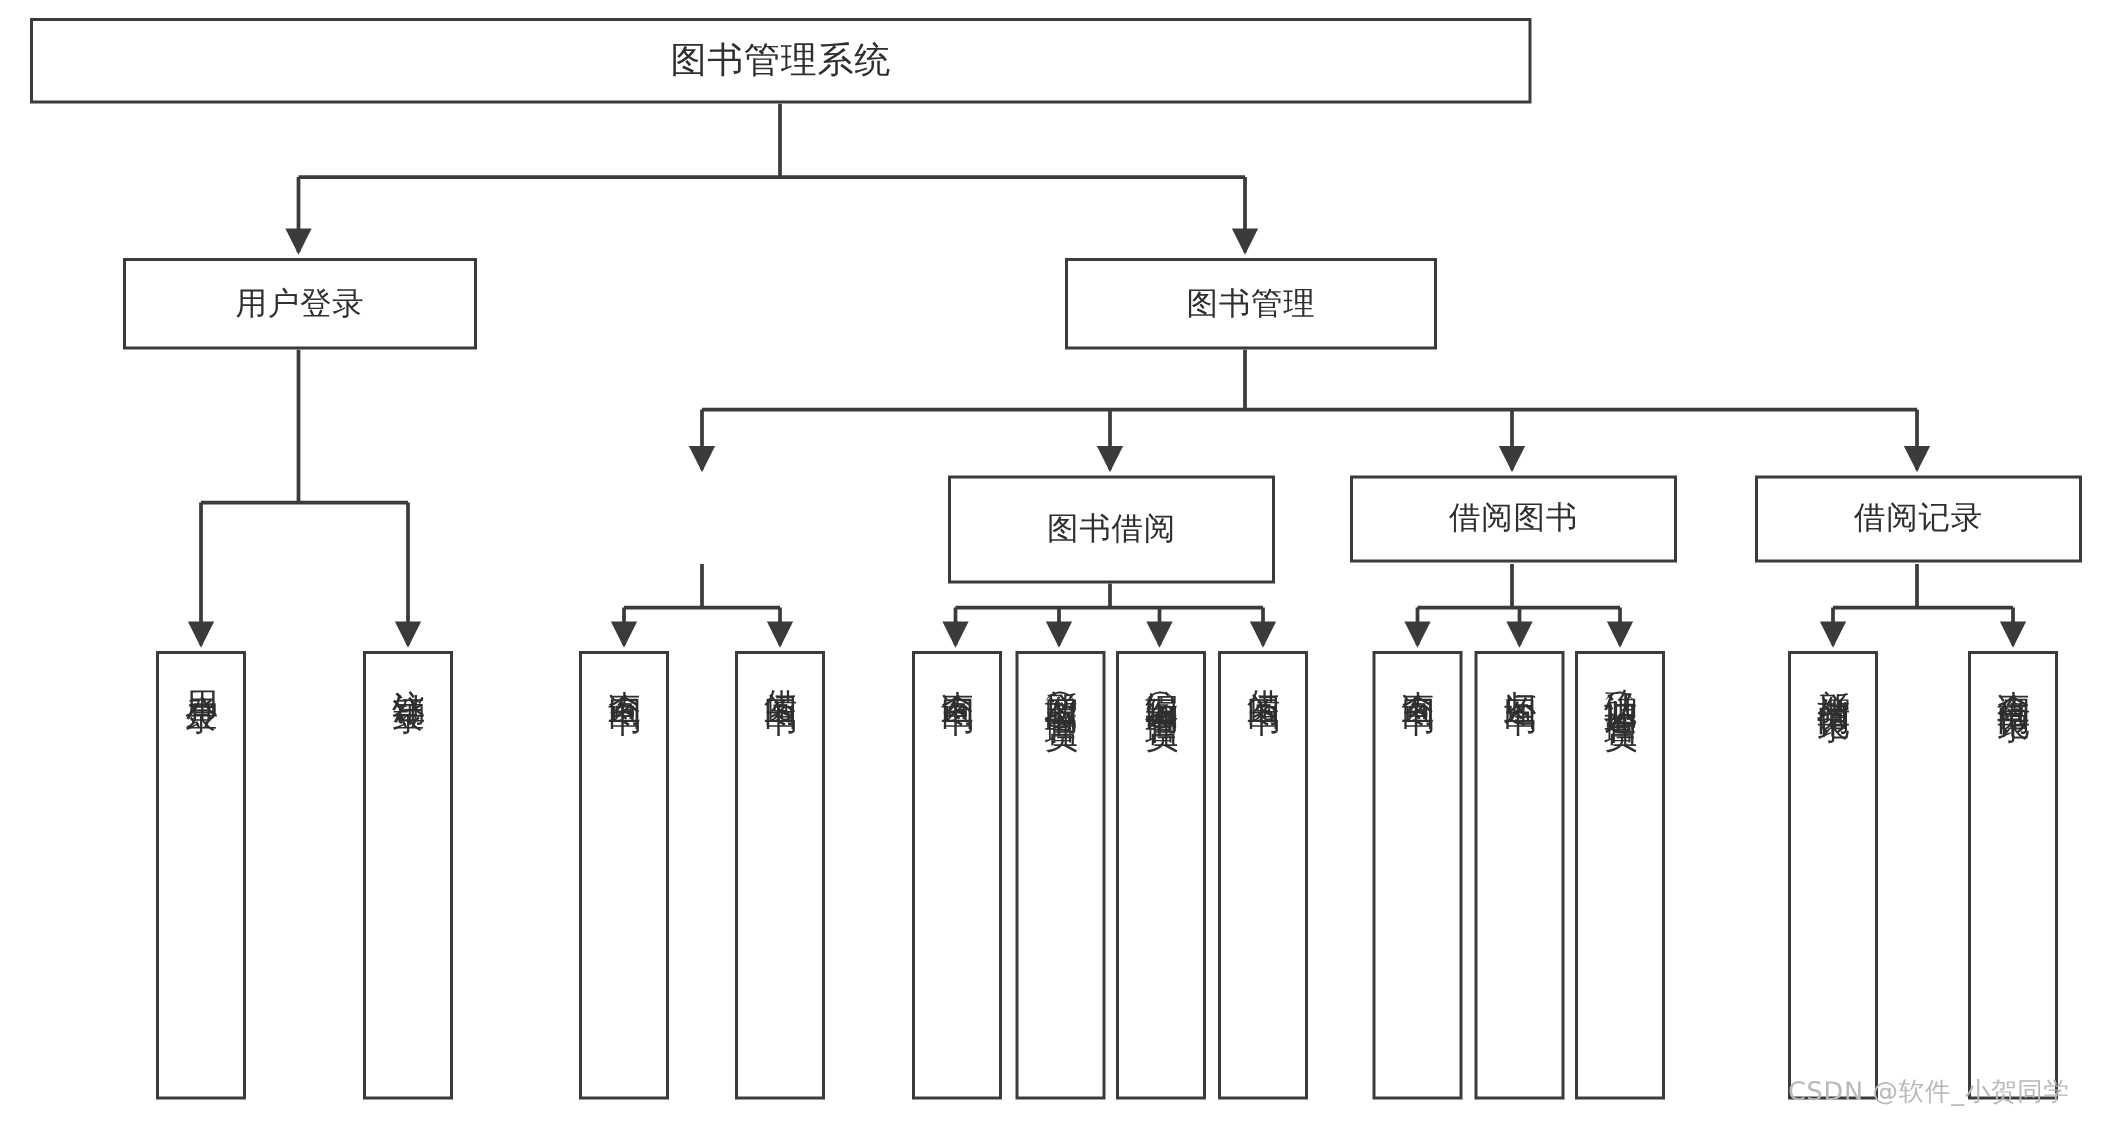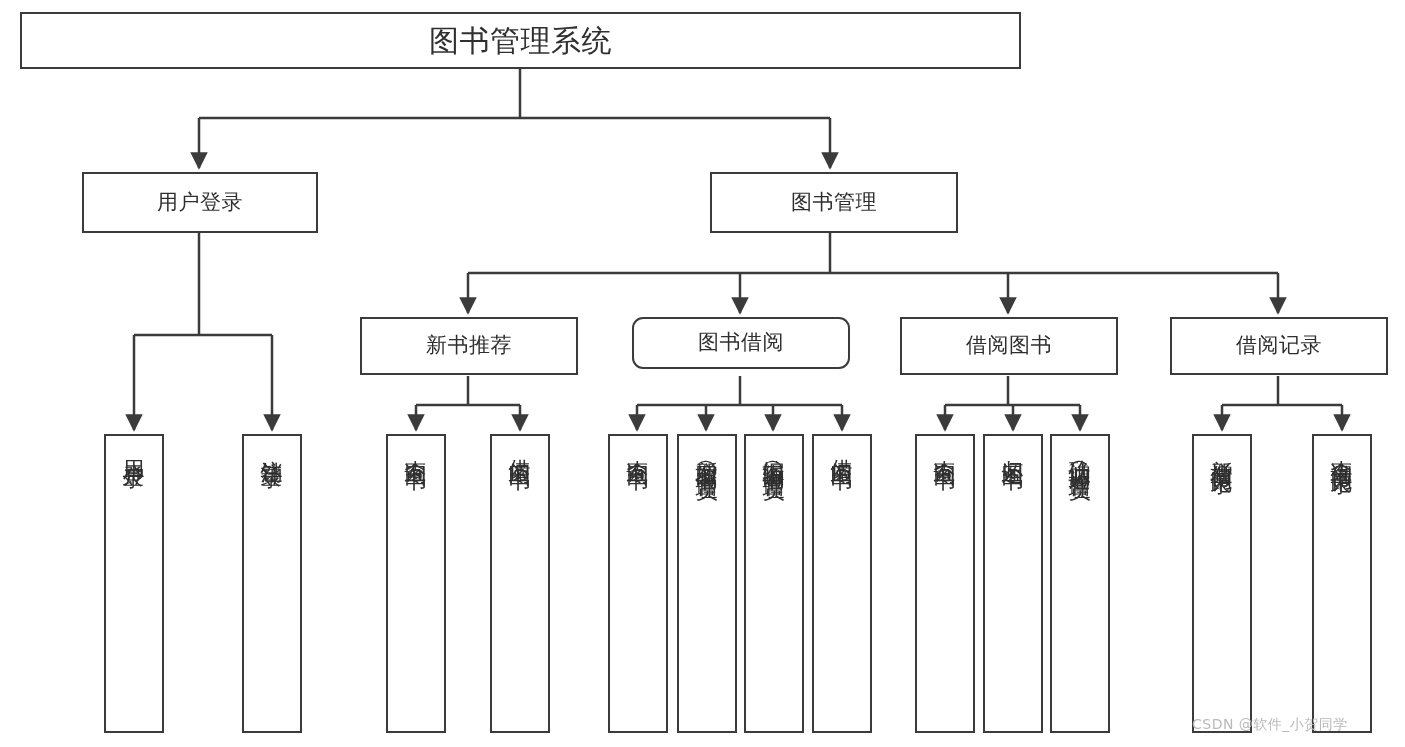--- a/index.html
+++ b/index.html
@@ -39,38 +39,38 @@
   .node .label {
     color: #2f2f2f;
     letter-spacing: 0.5px;
     white-space: nowrap;
   }
   .node.horiz .label {
     font-size: 21px;
     line-height: 1.1;
   }
   .node.root .label {
-    font-size: 30px;
+    font-size: 24px;
   }
   .node.vert {
     align-items: flex-start;
     padding-top: 6px;
   }
   .node.vert .label {
     writing-mode: vertical-rl;
     text-orientation: upright;
     font-size: 22px;
     letter-spacing: 3px;
     line-height: 1.05;
     white-space: nowrap;
   }
   .watermark {
     position: absolute;
     color: #b9b9b9;
-    font-size: 14px;
+    font-size: 17px;
     letter-spacing: 0.5px;
     white-space: nowrap;
     z-index: 5;
     pointer-events: none;
   }
 </style>
 </head>
 <body>
 
 <div id="canvas">
@@ -129,24 +129,21 @@
     <span class="label">图书管理系统</span>
   </div>
 
   <div class="node horiz" style="left:82px; top:172px; width:236px; height:61px;">
     <span class="label">用户登录</span>
   </div>
   <div class="node horiz" style="left:710px; top:172px; width:248px; height:61px;">
     <span class="label">图书管理</span>
   </div>
 
-  <div class="node horiz" style="left:360px; top:317px; width:218px; height:58px;">
-    <span class="label">新书推荐</span>
-  </div>
-  <div class="node horiz" style="left:632px; top:317px; width:218px; height:52px;border-radius:11px;">
+  <div class="node horiz" style="left:632px; top:317px; width:218px; height:72px;">
     <span class="label">图书借阅</span>
   </div>
   <div class="node horiz" style="left:900px; top:317px; width:218px; height:58px;">
     <span class="label">借阅图书</span>
   </div>
   <div class="node horiz" style="left:1170px; top:317px; width:218px; height:58px;text-align:center;">
     <span class="label">借阅记录</span>
   </div>
 
   <div class="node vert" style="left:104px; top:434px; width:60px; height:299px;">

